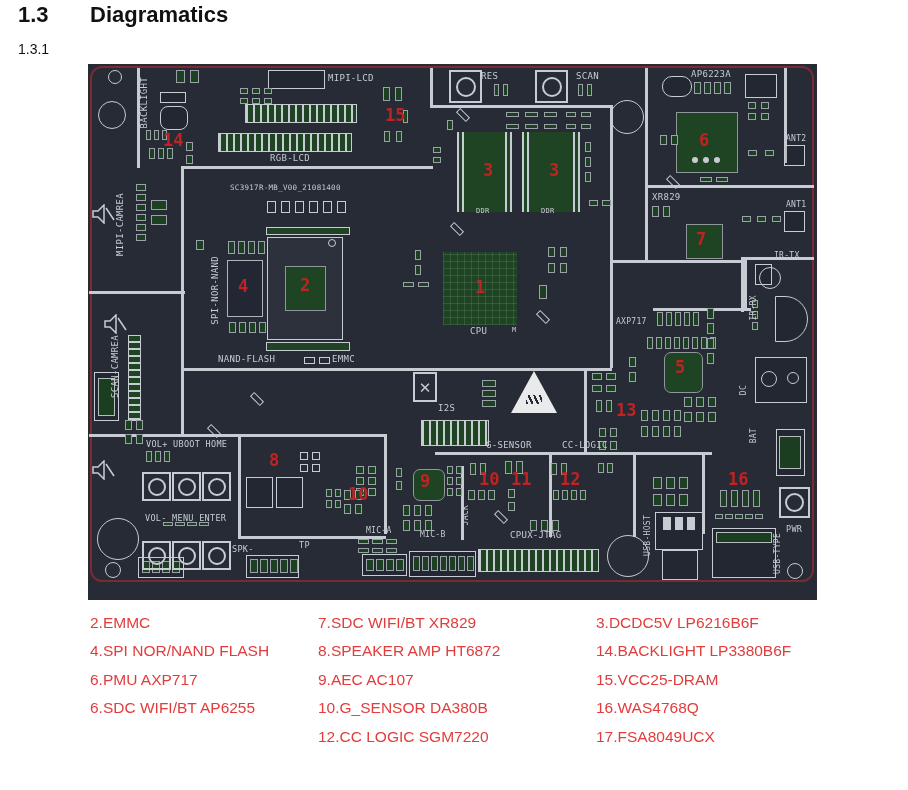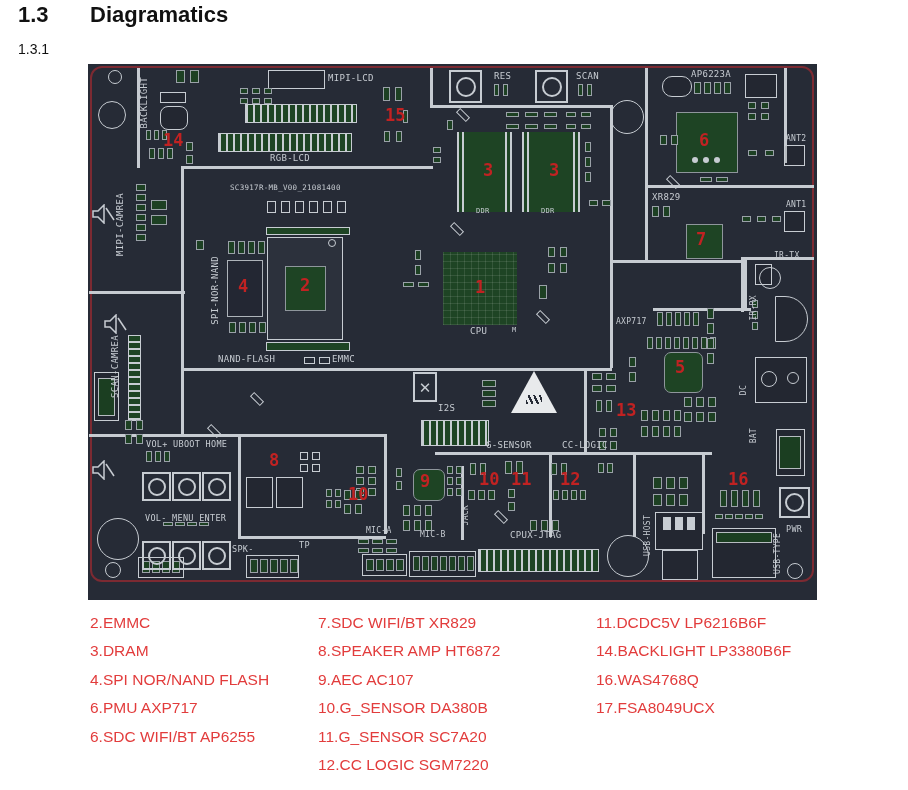--- a/index.html
+++ b/index.html
@@ -441,21 +441,21 @@
       </div>
       <div class="stext" style="left: 240px; top: 10px;">MIPI-LCD</div>
       <div class="stext" style="left: 182px; top: 90px;">RGB-LCD</div>
       <div class="stext" style="left: 142px; top: 120px; font-size: 7.5px;">SC3917R-MB_V00_21081400</div>
       <div class="stext vtext" style="left: 52px; top: 13px;">BACKLIGHT</div>
       <div class="stext vtext" style="left: 28px; top: 129px;">MIPI-CAMREA</div>
       <div class="stext vtext" style="left: 23px; top: 271px;">SCAN-CAMREA</div>
       <div class="stext vtext" style="left: 123px; top: 192px;">SPI-NOR-NAND</div>
       <div class="stext" style="left: 130px; top: 291px;">NAND-FLASH</div>
       <div class="stext" style="left: 244px; top: 291px;">EMMC</div>
-      <div class="stext" style="left: 406px; top: 8px;">RES</div>
+      <div class="stext" style="left: 393px; top: 8px;">RES</div>
       <div class="stext" style="left: 488px; top: 8px;">SCAN</div>
       <div class="stext" style="left: 388px; top: 144px; font-size: 7px;">DDR</div>
       <div class="stext" style="left: 453px; top: 144px; font-size: 7px;">DDR</div>
       <div class="stext" style="left: 382px; top: 263px;">CPU</div>
       <div class="stext" style="left: 424px; top: 263px; font-size: 7px;">M</div>
       <div class="stext" style="left: 528px; top: 254px; font-size: 8px;">AXP717</div>
       <div class="stext" style="left: 603px; top: 6px;">AP6223A</div>
       <div class="stext" style="left: 564px; top: 129px;">XR829</div>
       <div class="stext" style="left: 698px; top: 71px; font-size: 8px;">ANT2</div>
       <div class="stext" style="left: 698px; top: 137px; font-size: 8px;">ANT1</div>
@@ -509,17 +509,17 @@
         </svg></div>
       <div class="tri" style="left: 423px; top: 307px;">
         <div class="trimark"></div>
       </div>
       <div class="bin" style="left: 325px; top: 308px;">
         <div class="binx">✕</div>
       </div>
     </div>
 
   <div id="legend">
-      <div class="legcol" style="left: 90px;"><div>2.EMMC</div><div>3.DRAM</div><div>4.SPI NOR/NAND FLASH</div><div>6.PMU AXP717</div><div>6.SDC WIFI/BT AP6255</div></div>
-      <div class="legcol" style="left: 318px;"><div>7.SDC WIFI/BT XR829</div><div>8.SPEAKER AMP HT6872</div><div>9.AEC AC107</div><div>10.G_SENSOR DA380B</div><div>11.G_SENSOR SC7A20</div><div>12.CC LOGIC SGM7220</div></div>
-      <div class="legcol" style="left: 596px;"><div>11.DCDC5V LP6216B6F</div><div>14.BACKLIGHT LP3380B6F</div><div>16.WAS4768Q</div><div>17.FSA8049UCX</div></div>
+      <div class="legcol" style="left: 90px;"><div>2.EMMC</div><div>4.SPI NOR/NAND FLASH</div><div>6.PMU AXP717</div><div>6.SDC WIFI/BT AP6255</div></div>
+      <div class="legcol" style="left: 318px;"><div>7.SDC WIFI/BT XR829</div><div>8.SPEAKER AMP HT6872</div><div>9.AEC AC107</div><div>10.G_SENSOR DA380B</div><div>12.CC LOGIC SGM7220</div></div>
+      <div class="legcol" style="left: 596px;"><div>3.DCDC5V LP6216B6F</div><div>14.BACKLIGHT LP3380B6F</div><div>15.VCC25-DRAM</div><div>16.WAS4768Q</div><div>17.FSA8049UCX</div></div>
     </div>
 </div>
 
 </body></html>

